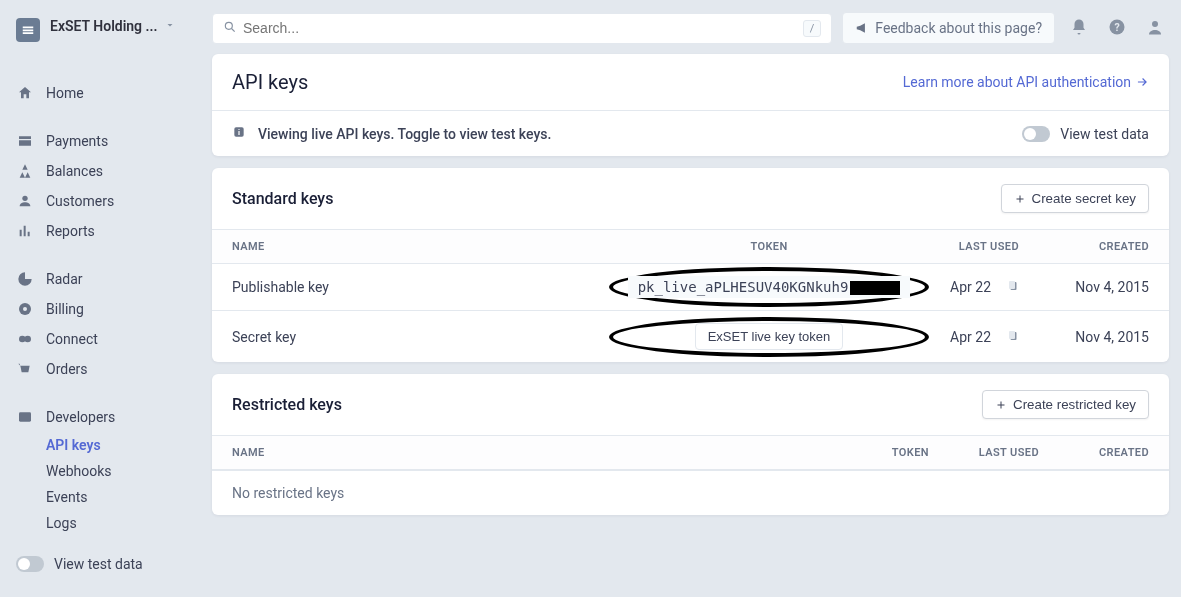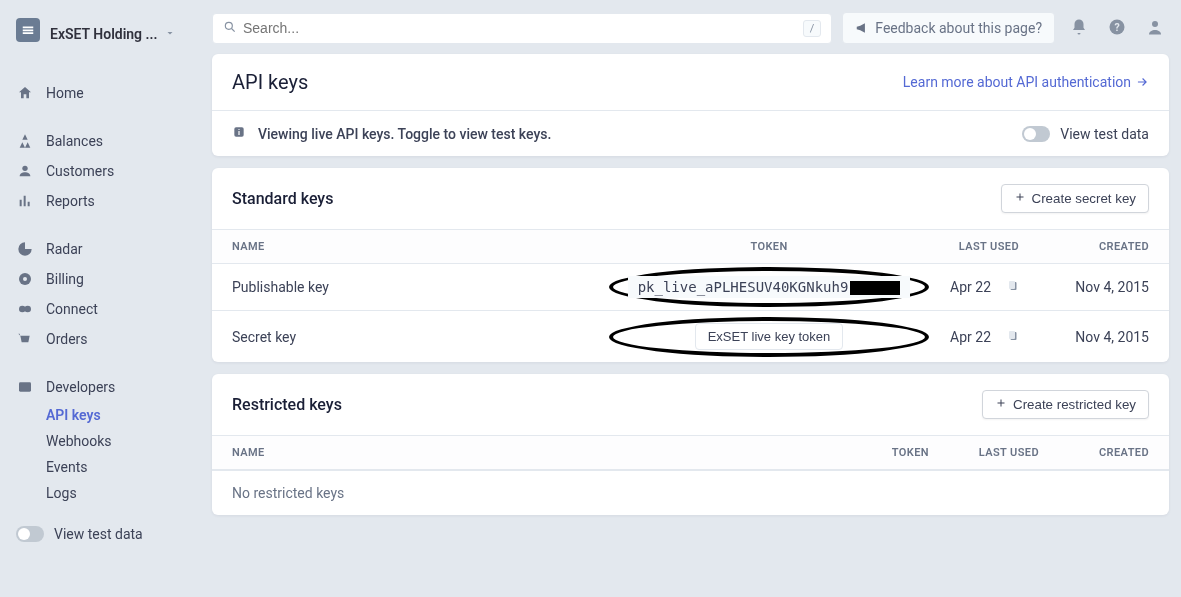--- a/index.html
+++ b/index.html
@@ -15,21 +15,21 @@
 .app { display: flex; height: 100%; }
 .sidebar {
   width: 200px;
   background: #e3e8ee;
   padding: 12px 0;
   display: flex;
   flex-direction: column;
 }
 .org-row {
   display: flex;
-  align-items: flex-end;
+  align-items: flex-start;
   padding: 6px 16px 14px 16px;
 }
 .org-logo {
   width: 24px; height: 24px;
   background: #6b7c93;
   border-radius: 4px;
   display: flex; align-items: center; justify-content: center;
   margin-right: 10px;
 }
 .org-logo svg { fill: #fff; }
@@ -175,21 +175,21 @@
   transform: translate(-50%, -50%);
   pointer-events: none;
 }
 .last-cell { width: 100px; text-align: right; color:#3c4257; display:flex; justify-content:flex-end; align-items:center; gap:16px; }
 .created-cell { width: 110px; text-align: right; color:#3c4257; margin-left:20px; }
 .btn-outline {
   background: #fff;
   border: 1px solid #d1d5db;
   border-radius: 4px;
   padding: 6px 12px;
-  display: flex; align-items: flex-start;
+  display: flex; align-items: center;
   color: #3c4257;
   cursor: pointer;
   box-shadow: 0 1px 2px rgba(0,0,0,.05);
 }
 .btn-outline svg { margin-right: 6px; }
 .empty-row { padding: 14px 20px; color: #697386; border-top:1px solid #e3e8ee; }
 .redact { display:inline-block; width:50px; height:14px; background:#000; vertical-align:middle; margin-left:2px; }
 .mini-clip { color:#8792a2; }
 .row-head2 { display:flex; padding:10px 20px; font-size:11px; font-weight:600; color:#697386; letter-spacing:.4px; border-top:1px solid #e3e8ee; border-bottom:1px solid #e3e8ee; background:#fdfdfe; }
 .r2-name { flex:1; }
@@ -221,20 +221,28 @@
         <span class="icon">
             <svg width="16" height="16" viewBox="0 0 24 24" fill="currentColor">
               <path d="M12 3l9 8h-3v9h-4v-6H10v6H6v-9H3z"></path>
             </svg>
           </span>
         <span>Home</span>
       </div>
     </div>
 
     <div class="nav-section gap">
+      <div class="nav-item">
+        <span class="icon">
+            <svg width="16" height="16" viewBox="0 0 24 24" fill="currentColor">
+              <path d="M3 5h18v4H3zM3 11h18v8H3z"></path>
+            </svg>
+          </span>
+        <span>Payments</span>
+      </div>
       <div class="nav-item">
         <span class="icon">
             <svg width="16" height="16" viewBox="0 0 24 24" fill="currentColor">
               <path d="M12 2l4 8H8zM4 22l4-8 4 8zM12 22l4-8 4 8z"></path>
             </svg>
           </span>
         <span>Balances</span>
       </div>
       <div class="nav-item">
         <span class="icon">

